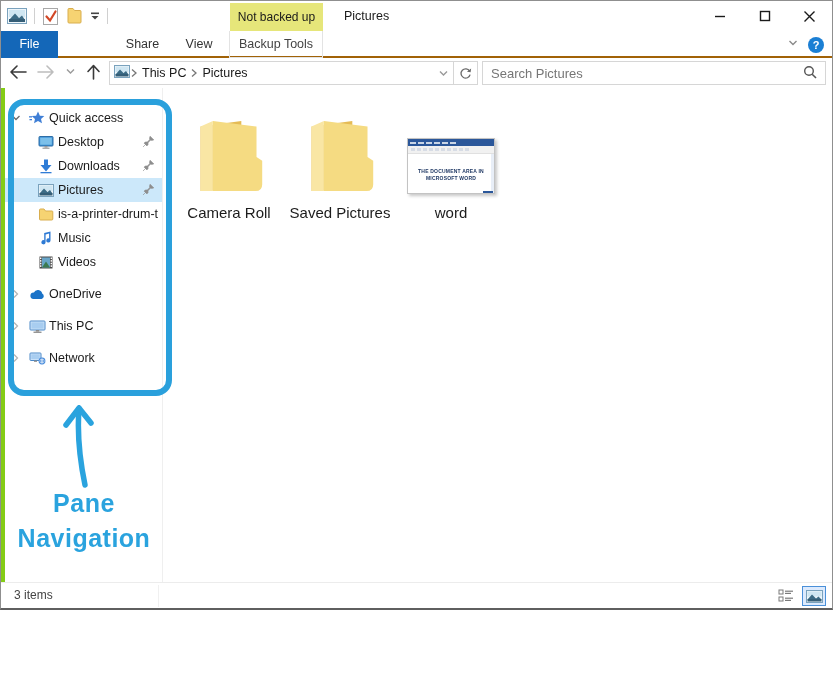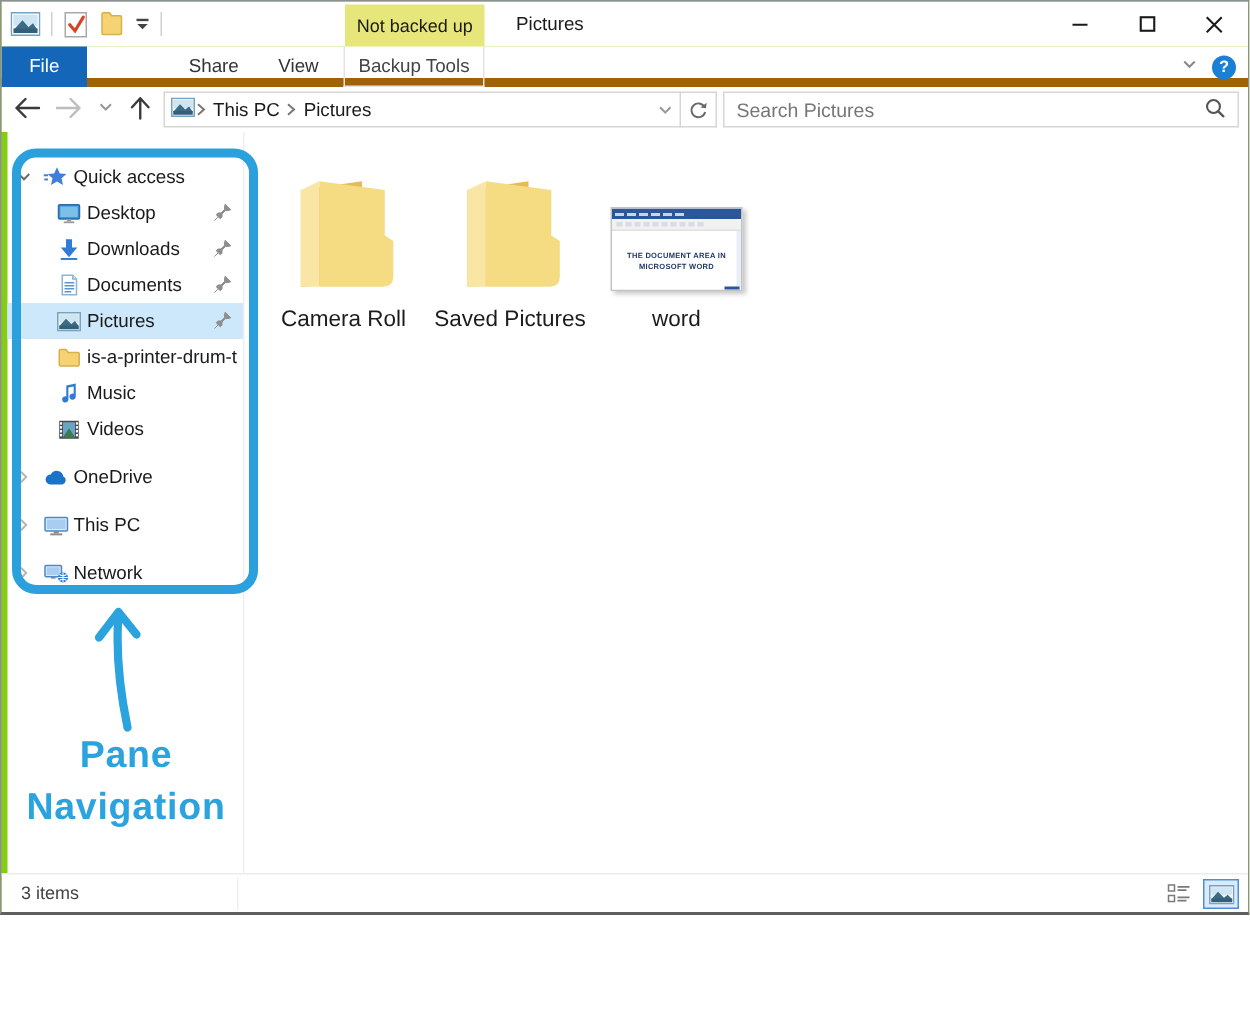--- a/index.html
+++ b/index.html
@@ -17,21 +17,21 @@
   .qat-btn { display:flex; align-items:center; justify-content:center; }
   .badge-notbacked {
     position:absolute; left:229px; top:2px; width:93px; height:28px;
     background:#e6e67a; display:flex; align-items:center; justify-content:center;
     font-size:12px; color:#1a1a1a;
   }
   .win-title { position:absolute; left:343px; top:0; height:30px; line-height:30px; font-size:12.5px; }
   .caption-btns { position:absolute; right:0; top:0; height:30px; display:flex; }
   .caption-btn { width:45px; height:30px; display:flex; align-items:center; justify-content:center; }
   
-  .ribbonrow { position:absolute; left:0; top:30px; width:100%; height:27px; background:#fff; border-bottom:6px solid #a16207; }
+  .ribbonrow { position:absolute; left:0; top:30px; width:100%; height:27px; background:#fff; border-bottom:2px solid #a16207; }
   .tab { position:absolute; top:0; height:27px; line-height:27px; text-align:center; font-size:12.5px; color:#333; }
   .tab-file { left:0; width:57px; background:#1467b8; color:#fff; }
   .tab-home { left:58px; width:54px;margin-top:24px; }
   .tab-share { left:113px; width:57px; }
   .tab-view { left:171px; width:54px; }
   .tab-backup { left:228px; width:94px; border-left:1px solid #e3e3e3; border-right:1px solid #e3e3e3; border-bottom:1px solid #e3e3e3; color:#444; }
   .ribbon-right { position:absolute; right:8px; top:0; height:27px; display:flex; align-items:center; gap:9px; }
   .help-circle { width:16px; height:16px; border-radius:50%; background:#1b7fd4; color:#fff; font-size:11px; font-weight:bold; display:flex; align-items:center; justify-content:center; }
   
   .addrrow { position:absolute; left:0; top:57px; width:100%; height:30px; background:#fff; }
@@ -285,38 +285,20 @@
             </svg>
         </span>
         <span class="nlabel">Downloads</span>
         <span class="pin">
           <svg width="13" height="13" viewBox="0 0 16 16">
               <path d="M10,1.5 L14.5,6 L12.5,6.6 L10.2,6.6 L7.4,9.4 L7.4,12 L6,13.4 L2.6,10 L4,8.6 L6.6,8.6 L9.4,5.8 L9.4,3.5 Z M4.2,11.8 L1.2,14.8" fill="#8e8e8e" stroke="#8e8e8e" stroke-width="0.8"></path>
             </svg>
         </span>
       </div>
 
-      <div class="navrow child">
-        <span class="nicon">
-          <svg width="16" height="16" viewBox="0 0 16 16">
-              <path d="M3.5,1.5 L10.5,1.5 L13,4 L13,14.5 L3.5,14.5 Z" fill="#fff" stroke="#8fb2d8"></path>
-              <path d="M10.5,1.5 L10.5,4 L13,4" fill="#dce9f6" stroke="#8fb2d8"></path>
-              <line x1="5" y1="6.5" x2="11.5" y2="6.5" stroke="#5f93cd"></line>
-              <line x1="5" y1="8.5" x2="11.5" y2="8.5" stroke="#5f93cd"></line>
-              <line x1="5" y1="10.5" x2="11.5" y2="10.5" stroke="#5f93cd"></line>
-              <line x1="5" y1="12.5" x2="9.5" y2="12.5" stroke="#5f93cd"></line>
-            </svg>
-        </span>
-        <span class="nlabel">Documents</span>
-        <span class="pin">
-          <svg width="13" height="13" viewBox="0 0 16 16">
-              <path d="M10,1.5 L14.5,6 L12.5,6.6 L10.2,6.6 L7.4,9.4 L7.4,12 L6,13.4 L2.6,10 L4,8.6 L6.6,8.6 L9.4,5.8 L9.4,3.5 Z M4.2,11.8 L1.2,14.8" fill="#8e8e8e" stroke="#8e8e8e" stroke-width="0.8"></path>
-            </svg>
-        </span>
-      </div>
 
       <div class="navrow child selected">
         <span class="nicon">
           <svg width="16" height="13" viewBox="0 0 16 13">
               <rect x="0.5" y="0.5" width="15" height="12" fill="#eef6fb" stroke="#7aa2bd"></rect>
               <rect x="1.5" y="1.5" width="13" height="5.5" fill="#cfe6f2"></rect>
               <polygon points="1.5,9.5 6,4.5 9.5,8 12,6 14.5,9.5" fill="#3c6b85"></polygon>
               <rect x="1.5" y="9" width="13" height="2.5" fill="#355e77"></rect>
             </svg>
         </span>

